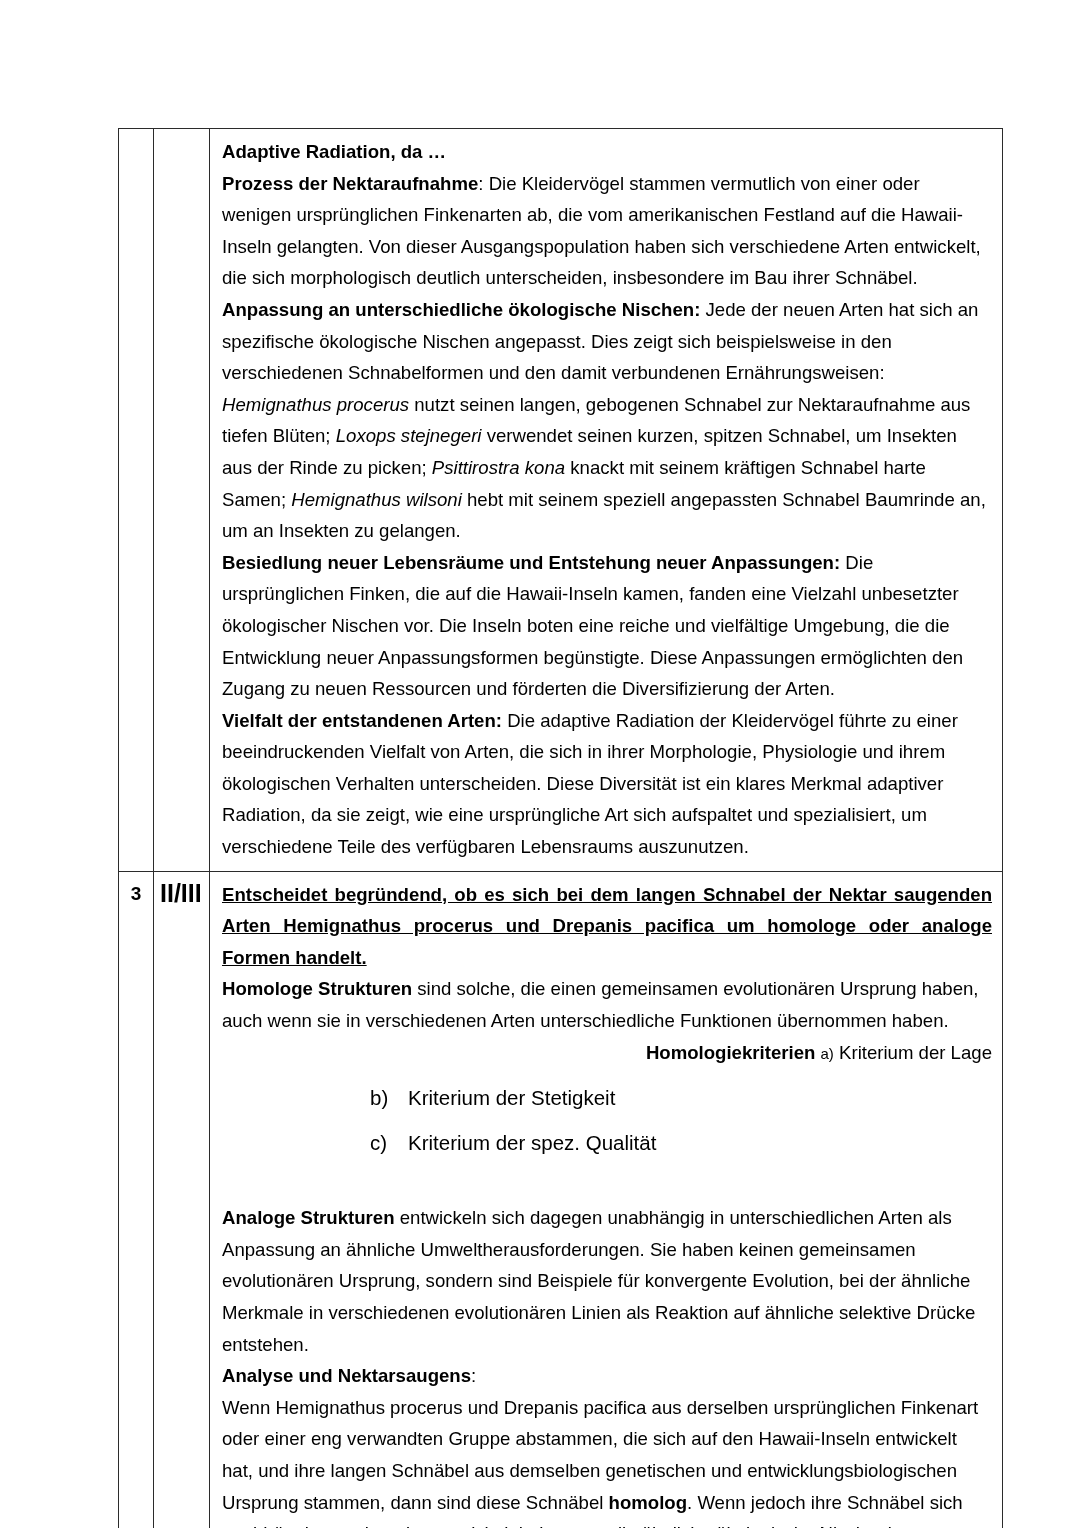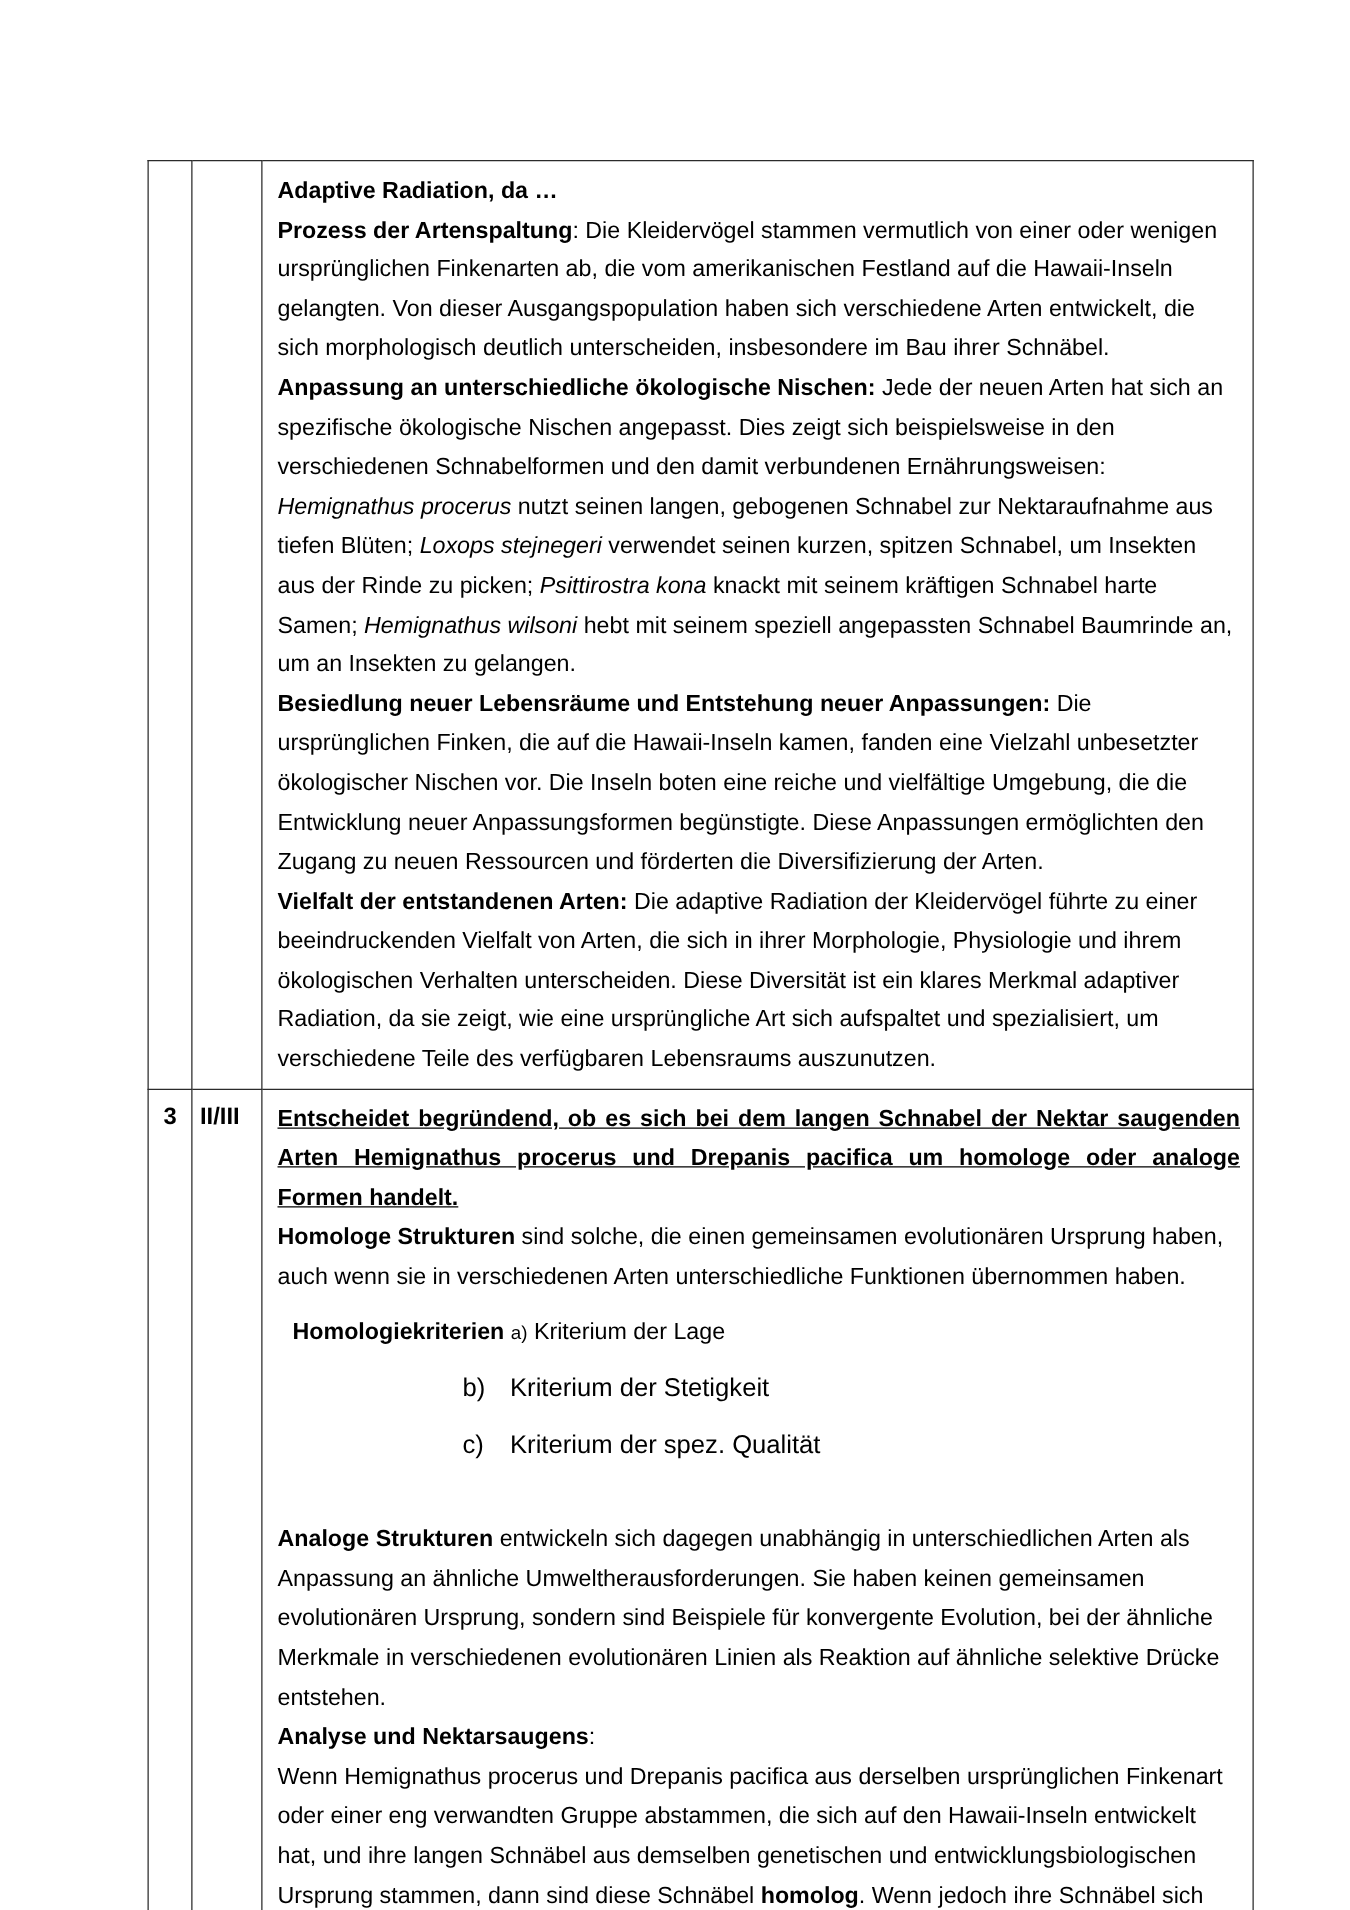--- a/index.html
+++ b/index.html
@@ -43,21 +43,21 @@
 
   .cell-pad-num {
     padding: 6px 0 6px 0;
     text-align: center;
     font-size: 19px;
     font-weight: bold;
     line-height: 31px;
   }
   .cell-pad-level {
     padding: 6px 4px 6px 6px;
-    font-size: 19px;
+    font-size: 25px;
     font-weight: bold;
     line-height: 31px;
     word-break: break-all;
   }
   .cell-pad-body {
     padding: 7px 10px 8px 12px;
     font-size: 18.6px;
     line-height: 31.6px;
   }
 
@@ -69,21 +69,22 @@
   i, .it { font-style: italic; text-align: center; }
 
   .q-head {
     font-weight: bold;
     text-align: justify;
     text-justify: inter-word;
     text-decoration: underline;
   }
 
   .krit-line {
-    margin: 12px;
+    margin: 0;
+    text-align: right;
   }
   .krit-marker-small {
     font-size: 15px;
   }
   .krit-item {
     margin: 12px;
     padding-left: 136px;
     font-size: 20.5px;
     line-height: 33px;
   }
@@ -116,21 +117,21 @@
           <div class="cell-pad-level"></div>
         </td>
         <td>
           <div class="cell-pad-body">
 
             <p class="para">
               <b>Adaptive Radiation, da …</b>
             </p>
 
             <p class="para">
-              <b>Prozess der Artenspaltung</b><span>: </span><span>Die Kleidervögel stammen vermutlich von einer oder wenigen ursprünglichen Finkenarten ab, die vom amerikanischen Festland auf die Hawaii-Inseln gelangten. Von dieser Ausgangspopulation haben sich verschiedene Arten entwickelt, die sich morphologisch deutlich unterscheiden, insbesondere im Bau ihrer Schnäbel.</span>
+              <b>Prozess der Nektaraufnahme</b><span>: </span><span>Die Kleidervögel stammen vermutlich von einer oder wenigen ursprünglichen Finkenarten ab, die vom amerikanischen Festland auf die Hawaii-Inseln gelangten. Von dieser Ausgangspopulation haben sich verschiedene Arten entwickelt, die sich morphologisch deutlich unterscheiden, insbesondere im Bau ihrer Schnäbel.</span>
             </p>
 
             <p class="para">
               <b>Anpassung an unterschiedliche ökologische Nischen:</b><span> </span><span><span>Jede der neuen Arten hat sich an spezifische ökologische Nischen angepasst. Dies zeigt sich beispielsweise in den verschiedenen Schnabelformen und den damit verbundenen Ernährungsweisen: </span><i>Hemignathus procerus</i><span> nutzt seinen langen, gebogenen Schnabel zur Nektaraufnahme aus tiefen Blüten; </span><i>Loxops stejnegeri</i><span> verwendet seinen kurzen, spitzen Schnabel, um Insekten aus der Rinde zu picken; </span><i>Psittirostra kona</i><span> knackt mit seinem kräftigen Schnabel harte Samen; </span><i>Hemignathus wilsoni</i><span> hebt mit seinem speziell angepassten Schnabel Baumrinde an, um an Insekten zu gelangen.</span></span>
             </p>
 
             <p class="para">
               <b>Besiedlung neuer Lebensräume und Entstehung neuer Anpassungen:</b><span> </span><span>Die ursprünglichen Finken, die auf die Hawaii-Inseln kamen, fanden eine Vielzahl unbesetzter ökologischer Nischen vor. Die Inseln boten eine reiche und vielfältige Umgebung, die die Entwicklung neuer Anpassungsformen begünstigte. Diese Anpassungen ermöglichten den Zugang zu neuen Ressourcen und förderten die Diversifizierung der Arten.</span>
             </p>
 

